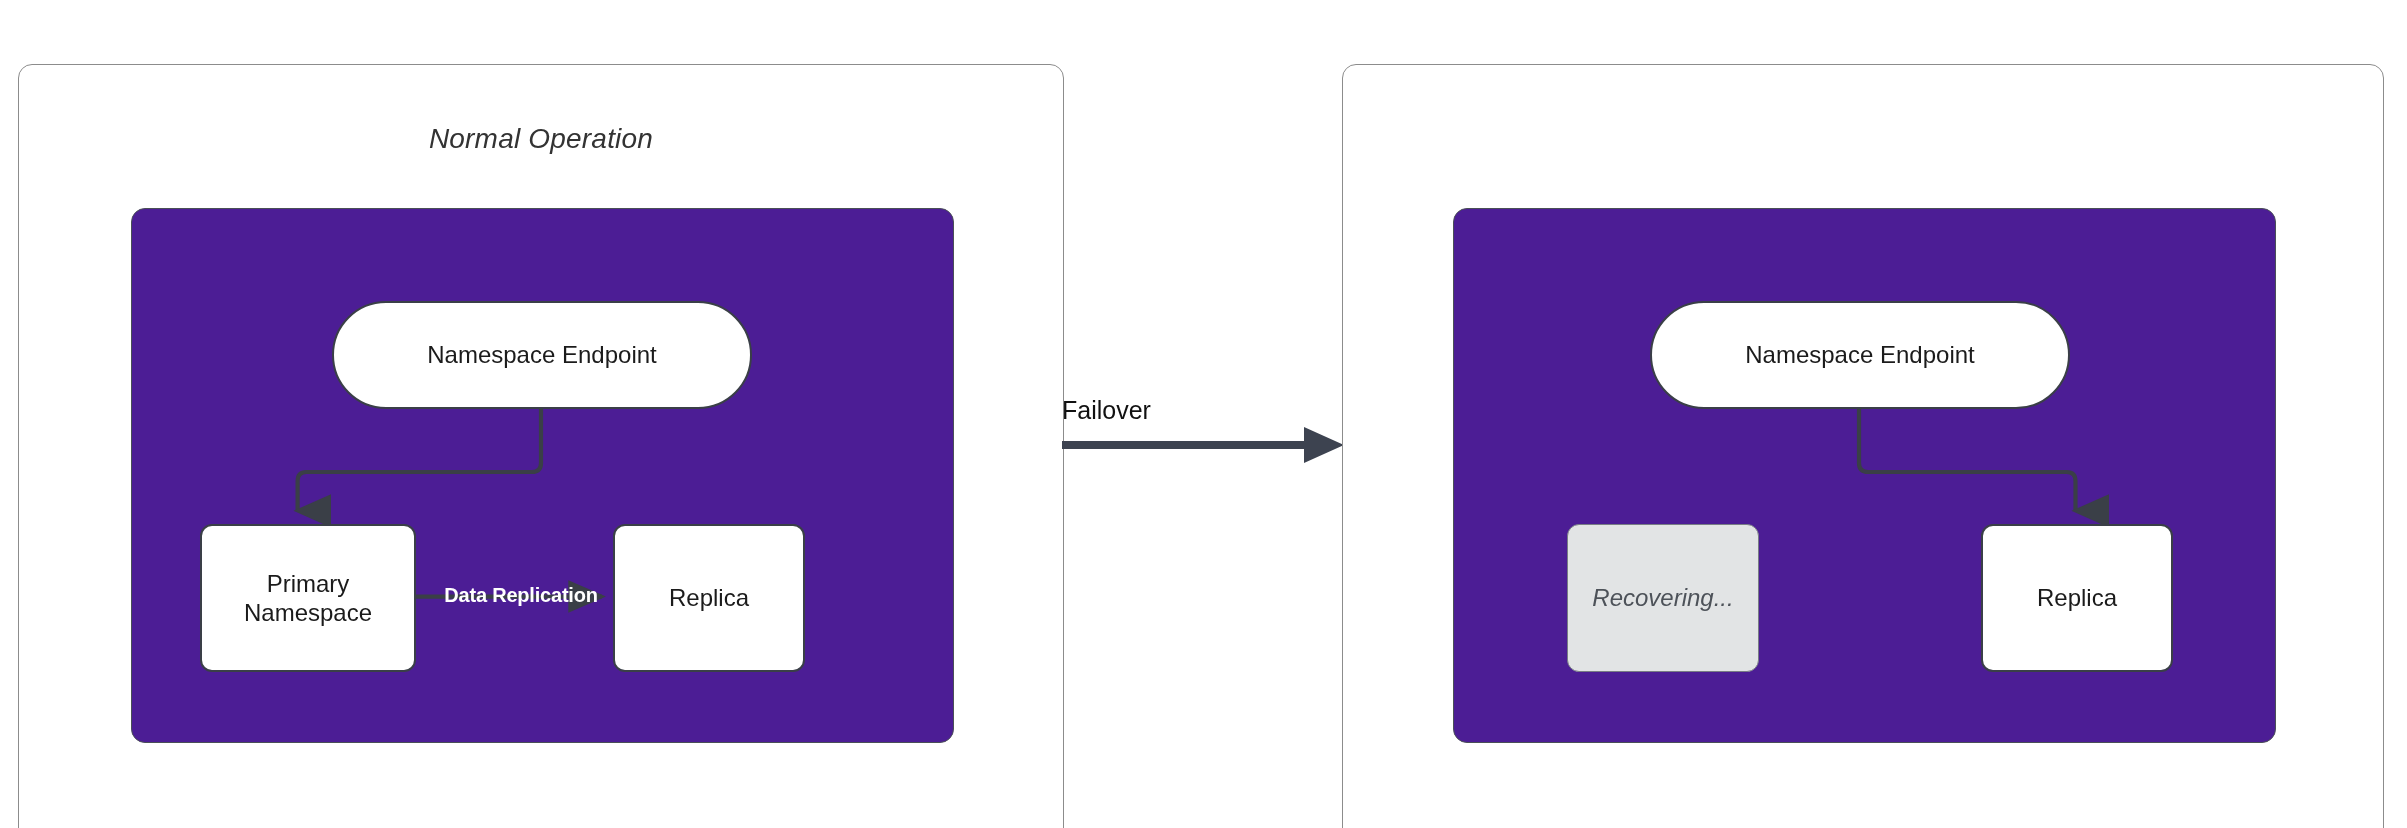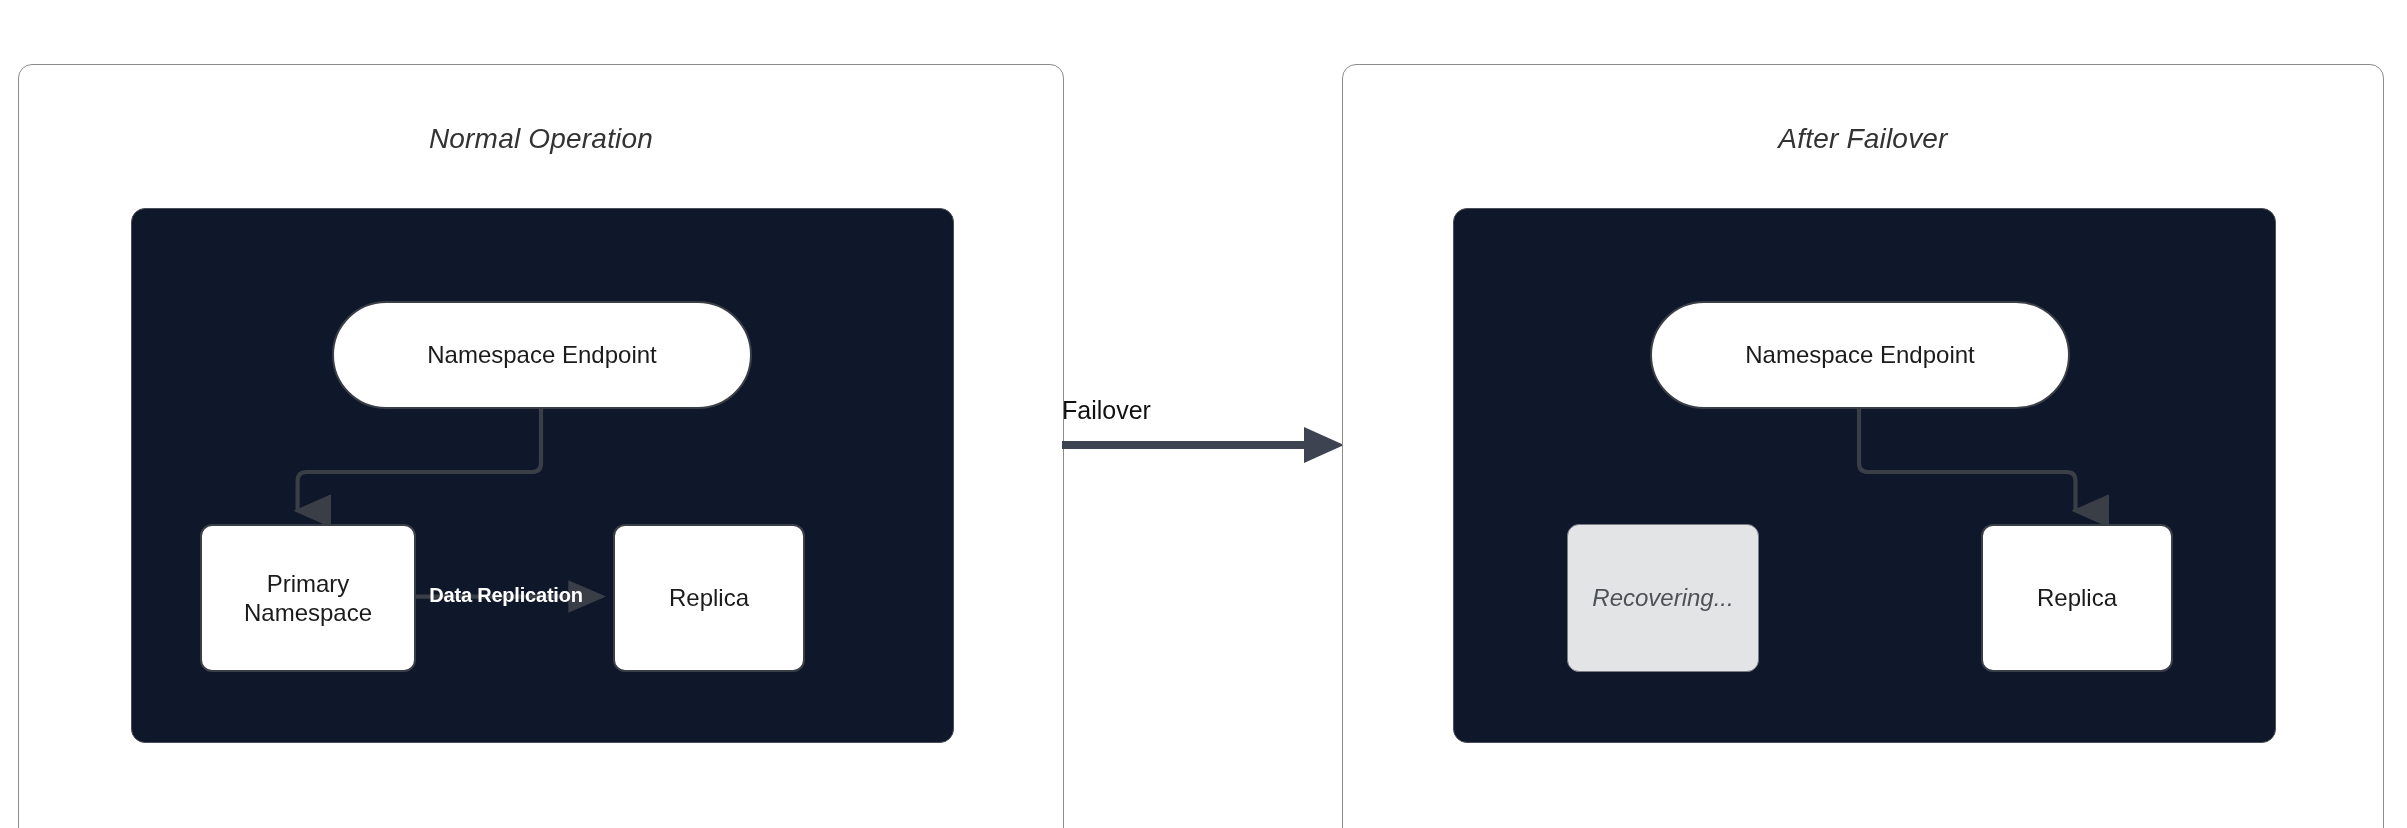--- a/index.html
+++ b/index.html
@@ -44,21 +44,21 @@
     font-size: 28px;
     color: #333333;
     letter-spacing: 0.2px;
     white-space: nowrap;
   }
 
   
   .blue-region {
     position: absolute;
     box-sizing: border-box;
-    background: #0f172a;
+    background: #4c1d95;
     border: 1.4px solid #4a4f57;
     border-radius: 14px;
   }
   .panel.left  .blue-region { left: 112px; top: 143px; width: 823px; height: 535px; }
   .panel.right .blue-region { left: 110px; top: 143px; width: 823px; height: 535px; }
 
   
   .node {
     position: absolute;
     box-sizing: border-box;
@@ -102,21 +102,21 @@
     left: 0; top: 0;
     width: 100%;
     height: 100%;
     overflow: visible;
     pointer-events: none;
   }
 
   
   .edge-label-repl {
     position: absolute;
-    left: 271px;
+    left: 286px;
     top: 375px;
     width: 206px;
     text-align: center;
     font-size: 20px;
     font-weight: bold;
     color: #ffffff;
     white-space: nowrap;
     letter-spacing: -0.2px;
   }
 
@@ -179,21 +179,20 @@
   </div>
 
   <div class="failover-label">Failover</div>
 
   <svg class="failover-arrow" viewBox="0 0 282 80" preserveAspectRatio="none">
     <path d="M 0 41 L 242 41 L 242 27 L 282 45 L 242 63 L 242 49 L 0 49 Z" fill="#3d4350"></path>
   </svg>
 
   <div class="panel right">
 
-    <div class="panel-title">After Failover</div>
 
     <div class="blue-region">
 
       <svg class="conn-layer" viewBox="0 0 823 535" preserveAspectRatio="none">
         <defs>
           <marker id="arrowDownR" markerWidth="10" markerHeight="10" refX="5" refY="8" orient="auto" markerUnits="strokeWidth">
             <path d="M1,0 L9,0 L5,9 Z" fill="#3a3f47"></path>
           </marker>
         </defs>
 

